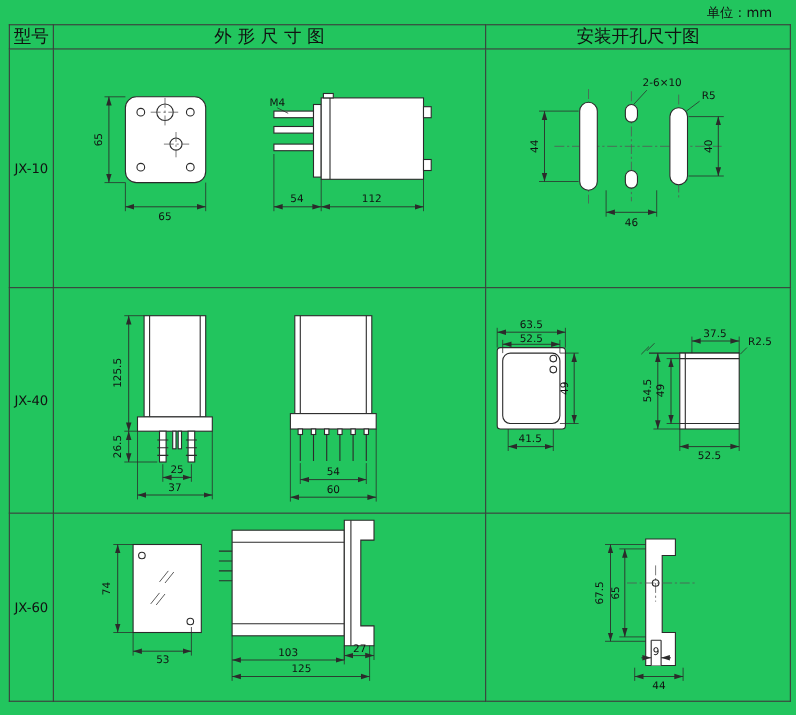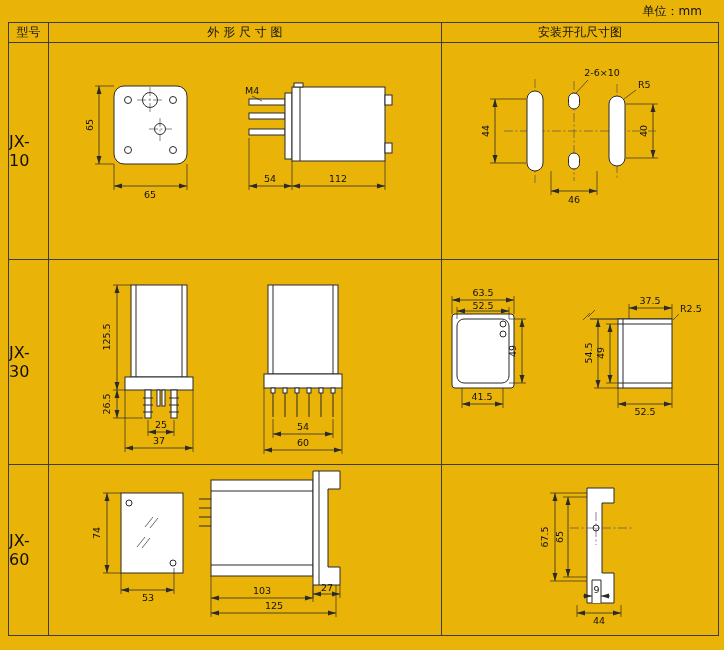--- a/index.html
+++ b/index.html
@@ -1,23 +1,23 @@
 <!DOCTYPE html>
 <html><head>
 <meta charset="utf-8">
 <style>
   * { margin:0; padding:0; box-sizing:border-box; }
   html,body { background:#fff; }
   body { font-family:"DejaVu Sans", sans-serif; color:#111; }
-  .page { position:relative; width:724px; height:650px; background:#eab308; overflow:hidden; }
+  .page { position:relative; width:724px; height:650px; background:#22c55e; overflow:hidden; }
   .unit { position:absolute; top:3px; right:22px; font-size:12px; color:#111; }
   table.spec { position:absolute; top:22px; left:8px; border-collapse:collapse; table-layout:fixed; }
   .spec th, .spec td { border:1px solid #3c3c3c; padding:0; overflow:hidden; }
-  .spec th { height:20px; font-size:12px; font-weight:400; text-align:center; }
-  .spec td.model { font-size:16px; text-align:left; vertical-align:middle; }
+  .spec th { height:20px; font-size:16px; font-weight:400; text-align:center; }
+  .spec td.model { font-size:12px; text-align:center; vertical-align:middle; }
   .spec svg { display:block; }
   .ln  { fill:none; stroke:#2b2b2b; stroke-width:1; }
   .lnf { fill:#ffffff; stroke:#2b2b2b; stroke-width:1; }
   .dim { fill:none; stroke:#2b2b2b; stroke-width:0.8; }
   .ext { fill:none; stroke:#2b2b2b; stroke-width:0.7; }
   .cl  { fill:none; stroke:#555; stroke-width:0.7; stroke-dasharray:9 2.5 2 2.5; }
   text.dt { font-family:"DejaVu Sans", sans-serif; font-size:9.5px; fill:#111; }
 </style>
 </head>
 <body>
@@ -138,21 +138,21 @@
             <line class="ext" x1="109" y1="128" x2="109" y2="152"></line>
             <line class="ext" x1="155" y1="128" x2="155" y2="152"></line>
             <line class="dim" x1="109" y1="148" x2="155" y2="148" marker-start="url(#aE)" marker-end="url(#aE)"></line>
             <text class="dt" x="132" y="160" text-anchor="middle">46</text>
           </g>
         </svg>
       </td>
     </tr>
 
     <tr style="height:204px">
-      <td class="model">JX-30</td>
+      <td class="model">JX-40</td>
       <td>
         <svg width="392" height="204" viewBox="0 0 392 204">
           <g>
             <rect class="lnf" x="82" y="25" width="56" height="92"></rect>
             <line class="ln" x1="87" y1="25" x2="87" y2="117"></line>
             <line class="ln" x1="133" y1="25" x2="133" y2="117"></line>
             <rect class="lnf" x="76" y="117" width="68" height="13"></rect>
             <rect class="lnf" x="96" y="130" width="6" height="28"></rect>
             <rect class="lnf" x="122" y="130" width="6" height="28"></rect>
             <line class="ln" x1="94" y1="138" x2="104" y2="138"></line>

